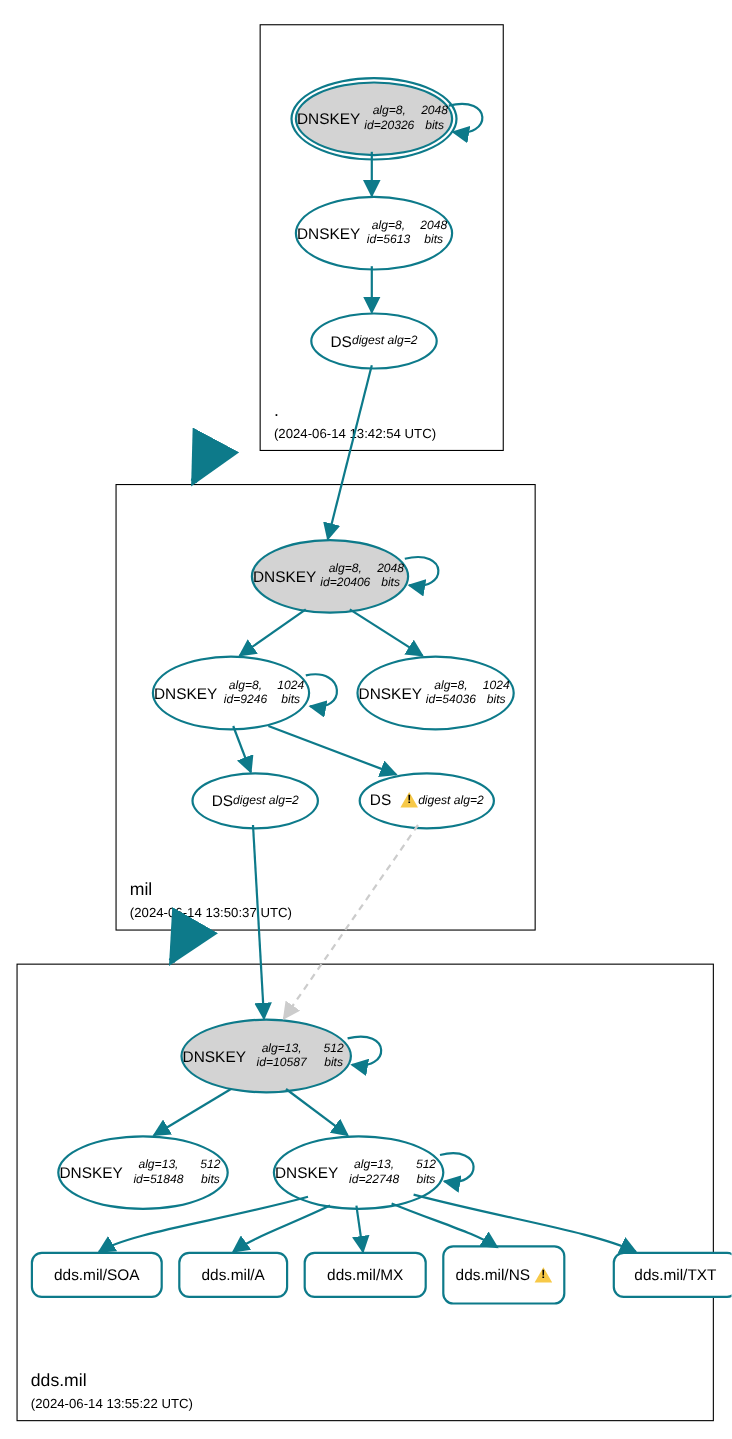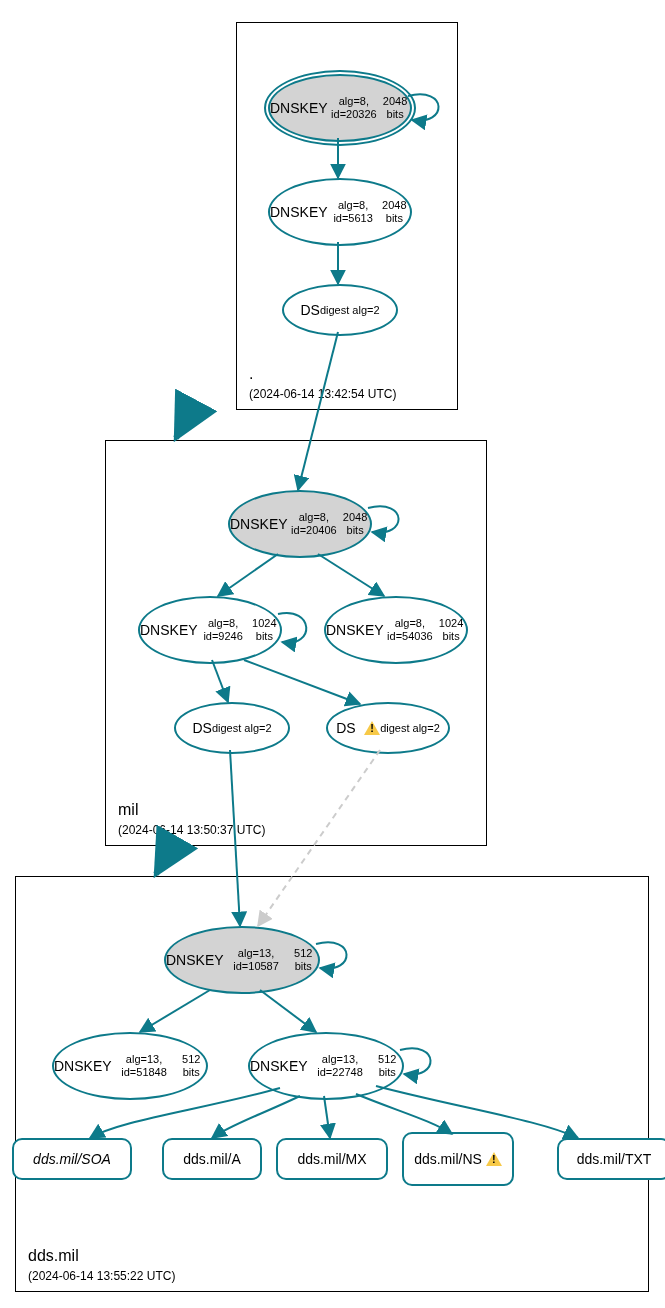--- a/index.html
+++ b/index.html
@@ -46,21 +46,21 @@
     position: absolute;
     left: -6px; right: -6px; top: -6px; bottom: -6px;
     border: 2px solid #0d7a8a;
     border-radius: 50%;
   }
   .ksk { background: #d3d3d3; }
   .rect {
     border-radius: 10px;
   }
   .title { font-size: 14px; line-height: 16px; }
-  .sub { font-size: 11px; line-height: 13px; }
+  .sub { font-size: 11px; line-height: 13px; font-style: italic; }
   .warn {
     display: inline-block;
     width: 16px; height: 14px;
     position: relative;
     margin-left: 4px;
     vertical-align: -2px;
   }
   .warn::before {
     content: "";
     position: absolute;
@@ -161,21 +161,21 @@
   <div class="sub">alg=13, id=51848</div>
   <div class="sub">512 bits</div>
 </div>
 
 <div class="node ellipse" style="left:248px; top:1032px; width:152px; height:64px;">
   <div class="title">DNSKEY</div>
   <div class="sub">alg=13, id=22748</div>
   <div class="sub">512 bits</div>
 </div>
 
-<div class="node rect" style="left:12px;  top:1138px; width:116px; height:38px;font-style:italic;">
+<div class="node rect" style="left:28px;  top:1138px; width:116px; height:38px;">
   <div class="title">dds.mil/SOA</div>
 </div>
 <div class="node rect" style="left:162px; top:1138px; width:96px;  height:38px;">
   <div class="title">dds.mil/A</div>
 </div>
 <div class="node rect" style="left:276px; top:1138px; width:108px; height:38px;">
   <div class="title">dds.mil/MX</div>
 </div>
 <div class="node rect" style="left:402px; top:1132px; width:108px; height:50px;">
   <div class="title">dds.mil/NS</div>

